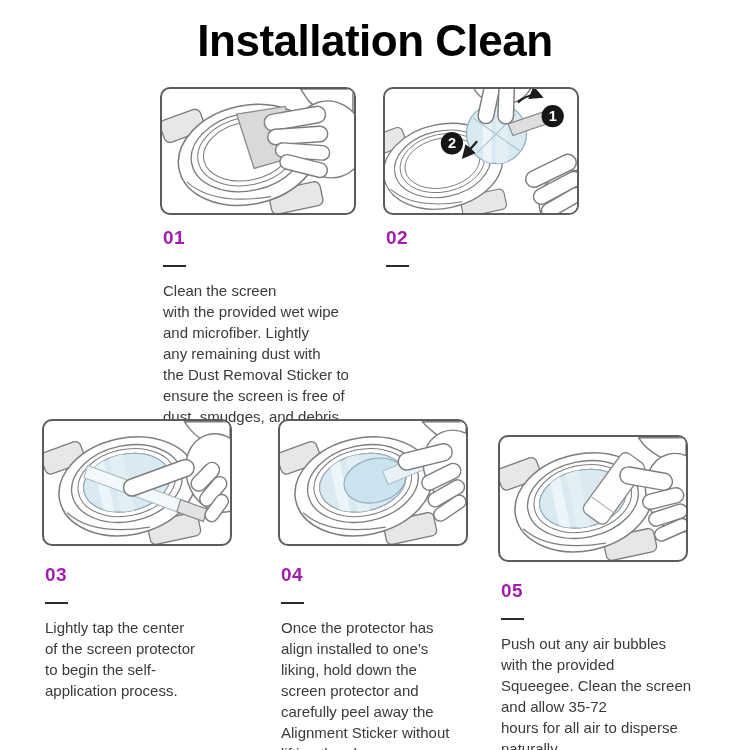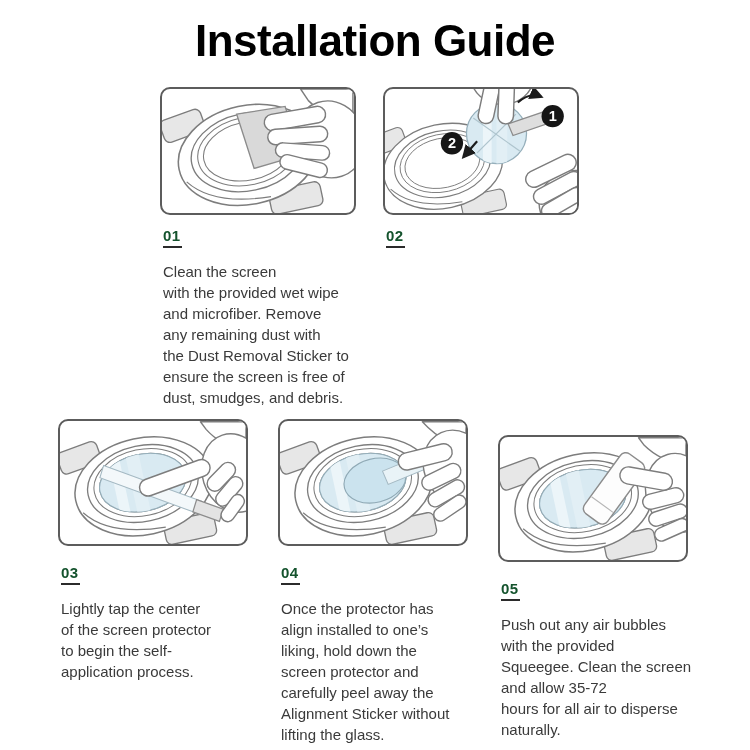--- a/index.html
+++ b/index.html
@@ -12,33 +12,33 @@
     position:relative;width:750px;height:750px;background:#fff;overflow:hidden;
     font-family:"Liberation Sans","DejaVu Sans",sans-serif;
   }
   .page-title{
     position:absolute;top:16px;left:0;width:100%;text-align:center;
     font-size:44px;font-weight:700;letter-spacing:-.5px;color:var(--title,#000);
   }
   .step{position:absolute;}
   .step-1{left:160px;top:87px;width:200px;}
   .step-2{left:383px;top:87px;width:203px;}
-  .step-3{left:58px;top:419px;width:212px;}
+  .step-3{left:42px;top:419px;width:212px;}
   .step-4{left:278px;top:419px;width:212px;}
   .step-5{left:498px;top:419px;width:212px;margin-top:16px;}
   .panel{
     border:2px solid var(--panel-border,#5c5c5c);border-radius:10px;background:#fff;
     overflow:hidden;
   }
   .row1 .panel{width:196px;height:128px;}
   .row2 .panel{width:190px;height:127px;}
   .panel svg{display:block;width:100%;height:100%;}
   .step-label{
-    display:inline-block;margin:12px 0 0 3px;font-size:15px;font-weight:700;
-    color:#14532d;border-bottom:2.5px solid #2b2b2b;padding:0 1px 2px 0;letter-spacing:.5px;
+    display:inline-block;margin:12px 0 0 3px;font-size:19px;font-weight:700;
+    color:#a21caf;border-bottom:2.5px solid #2b2b2b;padding:0 1px 16px 0;letter-spacing:.5px;
   }
   .row2 .step-label{margin-top:18px;}
   .step-text{
     margin:13px 0 0 3px;font-size:15px;line-height:21px;color:var(--text,#3a3a3a);
     white-space:pre-line;width:205px;
   }
   .hidden-defs{position:absolute;width:0;height:0;}
 </style>
 </head>
 <body>
@@ -74,41 +74,41 @@
           <rect x="58" y="28" width="11" height="76" fill="#ecf5f9"></rect>
           <rect x="76" y="28" width="14" height="76" fill="#e2eff5"></rect>
         </g>
       </g>
     </g>
   </defs>
 </svg>
 
 <div class="page">
 
-  <h1 class="page-title">Installation Guide</h1>
+  <h1 class="page-title">Installation Clean</h1>
 
   <section class="step step-1 row1">
     <div class="panel">
       <svg viewBox="0 0 196 128" aria-label="hand-cleaning-watch-screen-with-wet-wipe">
         <use href="#watch"></use>
         <polygon points="76,26 126,18 142,68 94,82" fill="#d9d9d9" stroke="#8c8c8c" stroke-width="1.4"></polygon>
         <g fill="#ffffff" stroke="#7d7d7d" stroke-width="1.5" stroke-linejoin="round">
           <path d="M 142 0 L 196 0 L 196 36 Q 168 30 150 12 Z"></path>
           <ellipse cx="172" cy="52" rx="36" ry="40" transform="rotate(-18 172 52)"></ellipse>
           <rect x="104" y="22" width="64" height="17" rx="8.5" transform="rotate(-10 136 30)"></rect>
           <rect x="108" y="40" width="62" height="16" rx="8" transform="rotate(-4 139 48)"></rect>
           <rect x="116" y="57" width="56" height="15" rx="7.5" transform="rotate(4 144 64)"></rect>
           <rect x="120" y="72" width="50" height="15" rx="7.5" transform="rotate(14 145 80)"></rect>
         </g>
       </svg>
     </div>
     <div class="step-label">01</div>
     <p class="step-text">Clean the screen
 with the provided wet wipe
-and microfiber. Remove
+and microfiber. Lightly
 any remaining dust with
 the Dust Removal Sticker to
 ensure the screen is free of
 dust, smudges, and debris.</p>
   </section>
 
   <section class="step step-2 row1">
     <div class="panel">
       <svg viewBox="0 0 196 128" aria-label="hands-aligning-protector-with-alignment-sticker">
         <use href="#watch" transform="translate(-16,22) scale(0.85)"></use>

